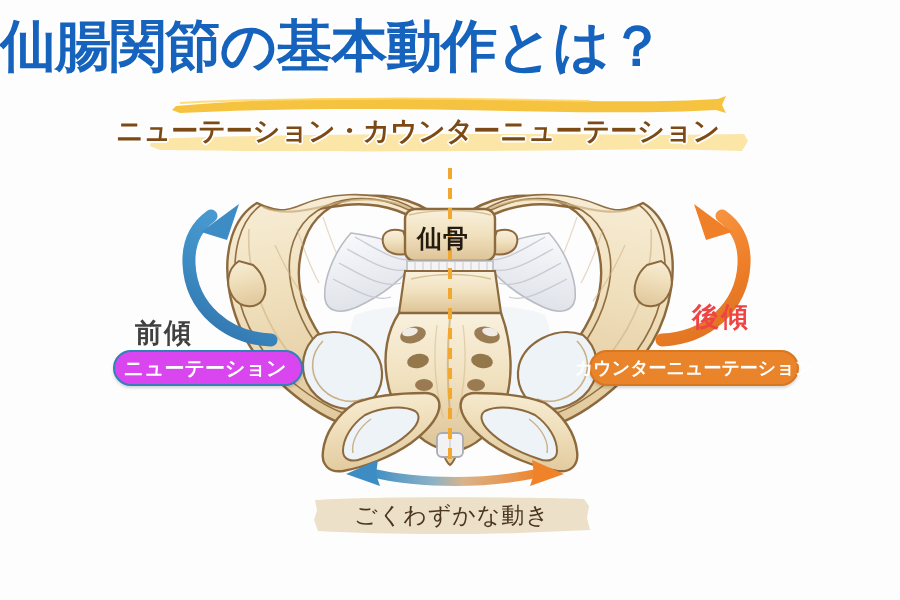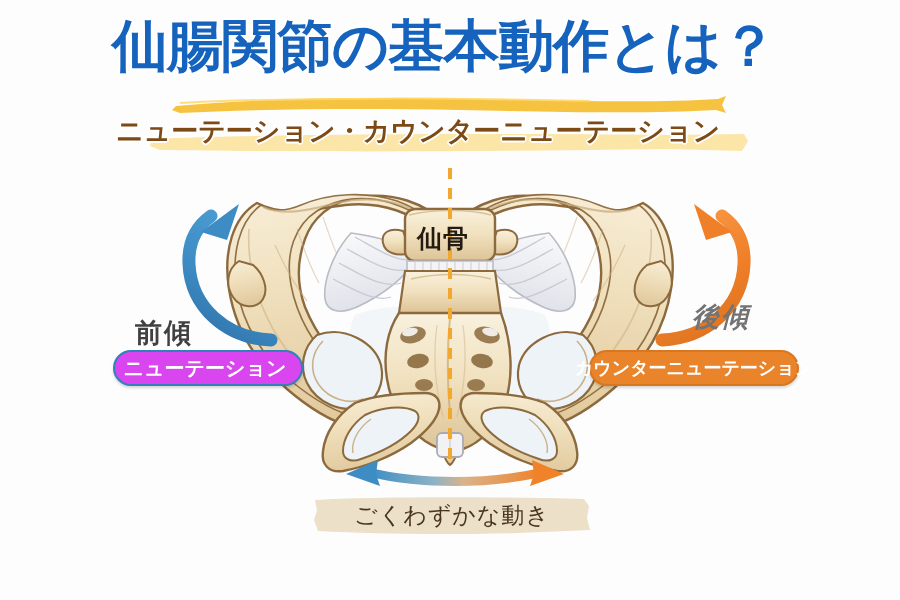--- a/index.html
+++ b/index.html
@@ -11,21 +11,21 @@
   }
   #stage {
     position: relative;
     width: 900px; height: 600px;
     background: #fdfdfd;
   }
 
   
   #title-block {
     position: absolute; left: 0; top: 18px; width: 888px;
-    text-align: center;
+    text-align: left;
   }
   #title-underline {
     position: absolute; left: 170px; top: 76px;
     width: 560px; height: 20px;
     z-index: 1;
   }
   #main-title {
     position: relative; z-index: 2;
     font-size: 56px; font-weight: bold;
     color: #1563bd;
@@ -83,21 +83,21 @@
   #arrow-left  { position: absolute; left: 175px; top: 190px; width: 120px; height: 160px; z-index: 4; }
   #arrow-right { position: absolute; left: 638px; top: 190px; width: 120px; height: 160px; z-index: 4; }
 
   
   .tilt-label {
     position: absolute; z-index: 5;
     font-size: 27px; font-weight: bold;
     letter-spacing: 2px;
   }
   #tilt-label-left  { left: 135px; top: 315px; color: #404040; }
-  #tilt-label-right { left: 692px; top: 299px; color: #737373; font-style: italic; }
+  #tilt-label-right { left: 692px; top: 299px; color: #ef4444; }
 
   
   .badge {
     position: absolute; z-index: 5;
     display: flex; align-items: center; justify-content: center;
     height: 36px;
     border-radius: 18px;
     color: #ffffff;
     font-size: 20px; font-weight: bold;
     letter-spacing: 0px;

